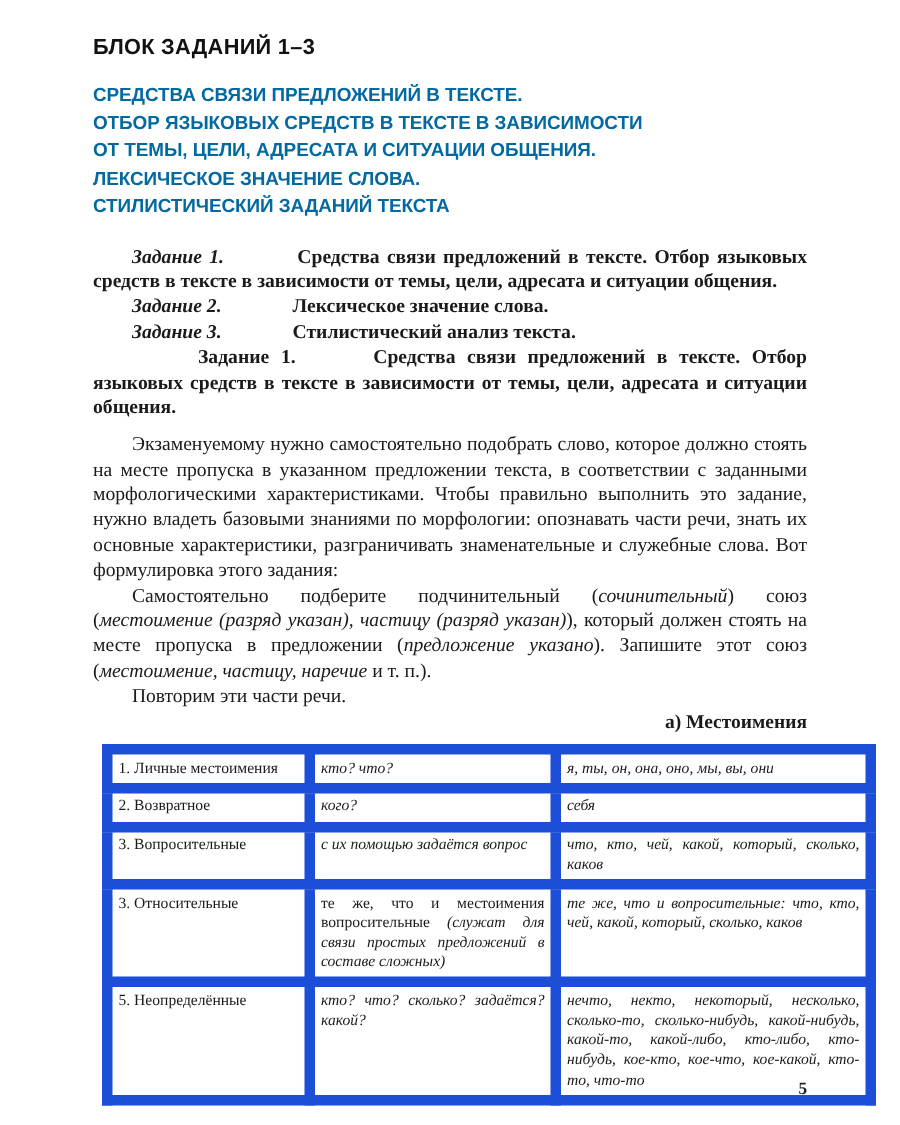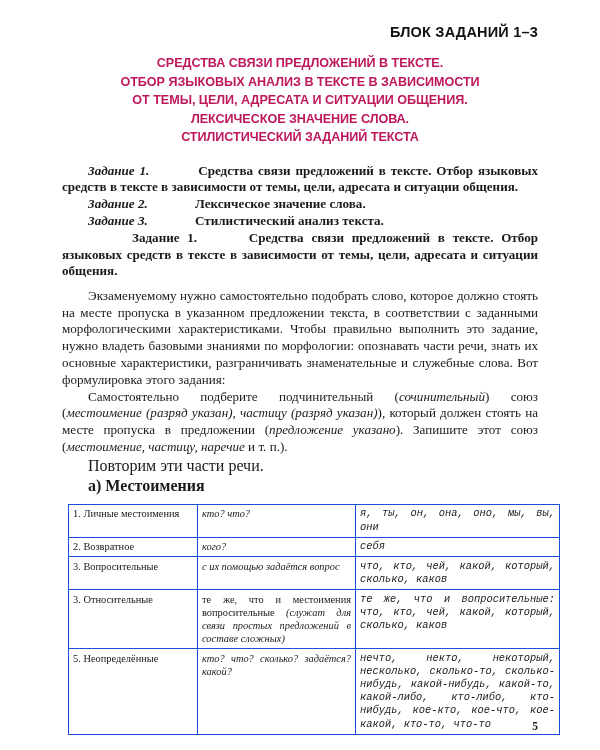--- a/index.html
+++ b/index.html
@@ -20,33 +20,33 @@
     height: 750px;
     box-sizing: border-box;
     padding: 24px 62px 0 62px;
   }
 
   
   .block-title {
     font-family: "Liberation Sans", sans-serif;
     font-weight: bold;
     font-size: 14.5px;
-    text-align: right;
+    text-align: left;
     letter-spacing: 0.2px;
     margin: 0 0 14px 0;
     color: #111;
   }
   .topic-title {
     font-family: "Liberation Sans", sans-serif;
     font-weight: bold;
     font-size: 12.6px;
-    text-align: center;
+    text-align: left;
     line-height: 1.47;
     margin: 0 0 16px 0;
-    color: #be185d;
+    color: #0369a1;
     letter-spacing: -0.05px;
   }
   .topic-title .tline { display: block; white-space: nowrap; }
 
   
   .p {
     font-size: 13.1px;
     line-height: 1.285;
     text-align: justify;
     text-indent: 26px;
@@ -60,55 +60,54 @@
   .task-label {
     font-style: italic;
     font-weight: bold;
   }
   .bold {
     font-weight: bold;
     margin-left: 44px;
   }
 
   .subhead {
-    font-size: 16px;
+    font-size: 13px;
     line-height: 1.285;
     text-indent: 26px;
     margin: 0;
   }
-  .subhead.bold-item { font-weight: bold; }
+  .subhead.bold-item { font-weight: bold; text-align: right; }
 
   
   .pron-table {
     border-collapse: collapse;
     width: 464px;
     margin: 7px 0 0 6px;
     table-layout: fixed;
   }
   .pron-table td {
-    border: 1px solid #1d4ed8;
+    border: 7px solid #1d4ed8;
     vertical-align: top;
     padding: 2.5px 4px 3px 4px;
     font-size: 10.4px;
     line-height: 1.265;
   }
   .pron-table td.c1 {
     width: 120px;
     font-style: normal;
   }
   .pron-table td.c2 {
     width: 149px;
     font-style: italic;
     text-align: justify;
   }
   .pron-table td.c3 {
     width: 195px;
     font-style: italic;
     text-align: justify;
-    font-family: Liberation Mono, monospace;
   }
   .pron-table td.c2 .roman,
   .pron-table td.c3 .roman {
     font-style: normal;
   }
 
   
   .page-number {
     position: absolute;
     right: 62px;
@@ -121,21 +120,21 @@
 </style>
 </head>
 <body>
 
 <div class="page">
 
   <h1 class="block-title">БЛОК ЗАДАНИЙ 1–3</h1>
 
   <h2 class="topic-title">
     <span class="tline">СРЕДСТВА СВЯЗИ ПРЕДЛОЖЕНИЙ В ТЕКСТЕ.</span>
-    <span class="tline">ОТБОР ЯЗЫКОВЫХ АНАЛИЗ В ТЕКСТЕ В ЗАВИСИМОСТИ</span>
+    <span class="tline">ОТБОР ЯЗЫКОВЫХ СРЕДСТВ В ТЕКСТЕ В ЗАВИСИМОСТИ</span>
     <span class="tline">ОТ ТЕМЫ, ЦЕЛИ, АДРЕСАТА И СИТУАЦИИ ОБЩЕНИЯ.</span>
     <span class="tline">ЛЕКСИЧЕСКОЕ ЗНАЧЕНИЕ СЛОВА.</span>
     <span class="tline">СТИЛИСТИЧЕСКИЙ ЗАДАНИЙ ТЕКСТА</span>
   </h2>
 
   <p class="p"><span class="task-label">Задание 1.</span><span class="bold"> Средства связи предложений в тексте. Отбор языковых средств в тексте в зависимости от темы, цели, адресата и ситуации общения.</span></p>
 
   <p class="p"><span class="task-label">Задание 2.</span><span class="bold"> Лексическое значение слова.</span></p>
 
   <p class="p"><span class="task-label">Задание 3.</span><span class="bold"> Стилистический анализ текста.</span></p>

